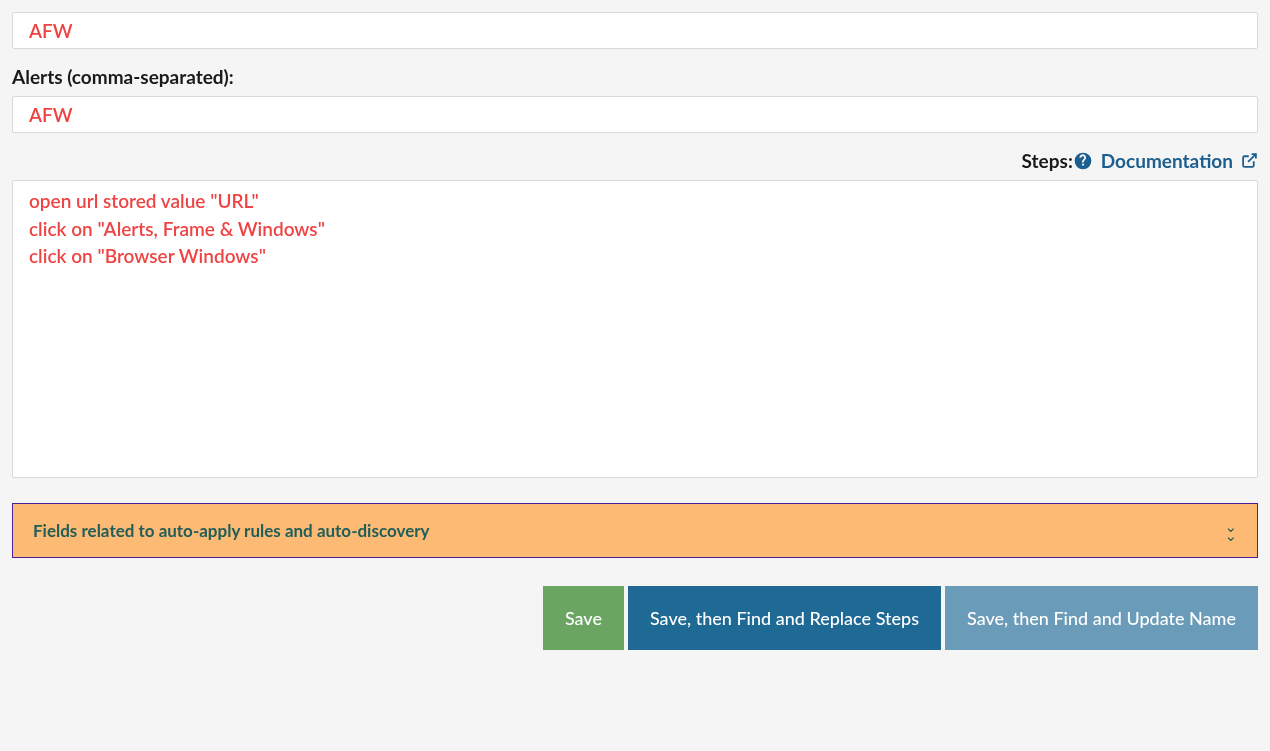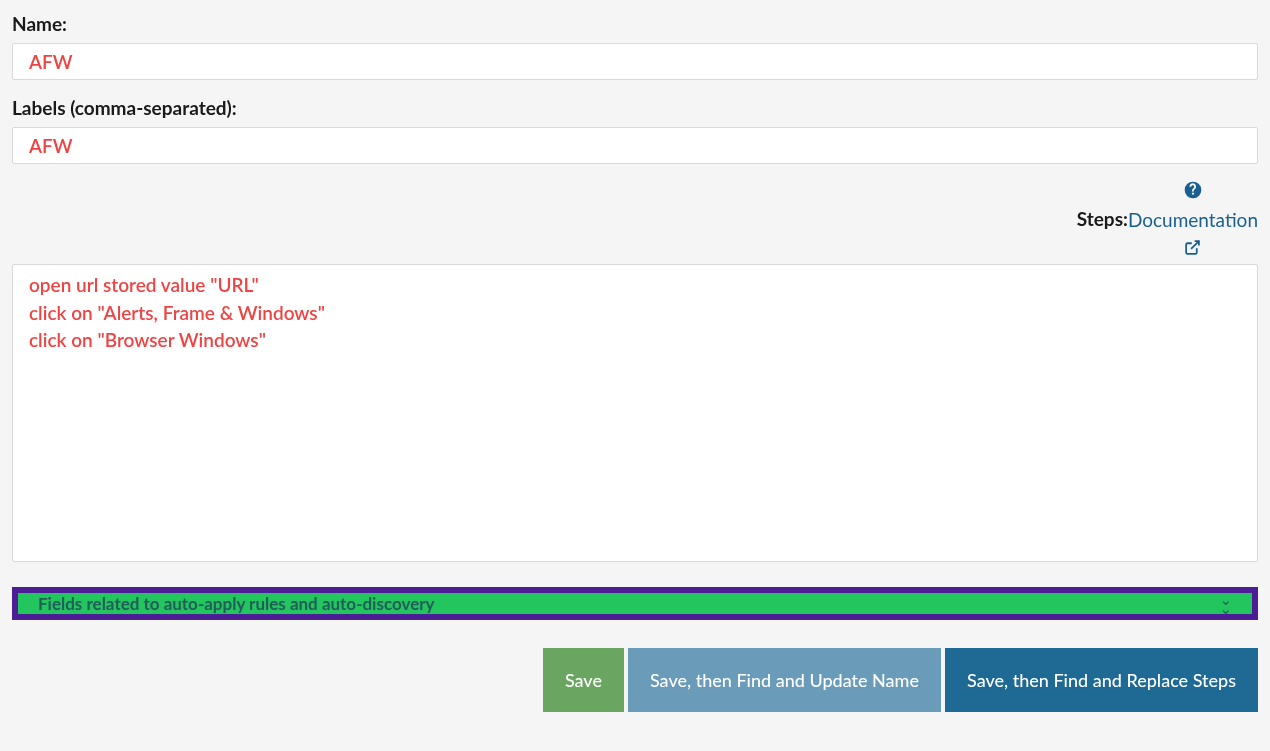--- a/index.html
+++ b/index.html
@@ -40,30 +40,29 @@
     display: flex;
     justify-content: flex-end;
     align-items: center;
     margin-bottom: 8px;
   }
   .doc-link {
     display: inline-flex;
     align-items: center;
     gap: 8px;
     color: #1a5f8f;
-    font-weight: 400;
+    font-weight: 700;
     font-size: 19px;
     text-decoration: none;
-    flex-direction: column;
   }
   .doc-link svg { flex-shrink: 0; }
   .accordion {
-    background: #22c55e;
-    border: 6px solid #4c1d95;
-    padding: 0 20px;
+    background: #fdba74;
+    border: 1px solid #4c1d95;
+    padding: 16px 20px;
     display: flex;
     justify-content: space-between;
     align-items: center;
     margin-top: 22px;
     cursor: pointer;
   }
   .accordion-title {
     color: #215e59;
     font-weight: 700;
     font-size: 17px;
@@ -91,26 +90,25 @@
     font-family: inherit;
   }
   .btn-green { background: #6aa562; }
   .btn-light-blue { background: #6a9bb8; }
   .btn-dark-blue { background: #1f6a95; }
 </style>
 </head>
 <body>
 
 <div class="form-group">
-  <label class="label">Name:</label>
   <input class="text-input" value="AFW" style="">
 </div>
 
 <div class="form-group">
-  <label class="label">Labels (comma-separated):</label>
+  <label class="label">Alerts (comma-separated):</label>
   <input class="text-input" value="AFW" style="">
 </div>
 
 <div>
   <div class="steps-header">
     <span class="label" style="margin-bottom:0">Steps:</span>
     <a href="#" class="doc-link">
       <svg width="20" height="20" viewBox="0 0 24 24" fill="#1a5f8f">
           <path d="M12 2a10 10 0 100 20 10 10 0 000-20zm1.3 15.5h-2.6v-2.3h2.6v2.3zm1.6-7.3l-.9.9c-.7.7-1.1 1.3-1.1 2.6h-2.2v-.5c0-1.1.4-2 1.1-2.7l1.2-1.2c.3-.3.5-.8.5-1.3 0-1-.8-1.8-1.8-1.8s-1.8.8-1.8 1.8H7.7c0-2.2 1.8-4 4-4s4 1.8 4 4c0 .9-.3 1.7-.8 2.2z"></path>
         </svg>
@@ -130,15 +128,15 @@
 <div class="accordion">
   <span class="accordion-title">Fields related to auto-apply rules and auto-discovery</span>
   <span class="accordion-chevrons">
     <span>⌄</span>
       <span>⌄</span>
   </span>
 </div>
 
 <div class="button-row">
   <button class="btn btn-green">Save</button>
+  <button class="btn btn-dark-blue">Save, then Find and Replace Steps</button>
   <button class="btn btn-light-blue">Save, then Find and Update Name</button>
-  <button class="btn btn-dark-blue">Save, then Find and Replace Steps</button>
 </div>
 
 </body></html>

